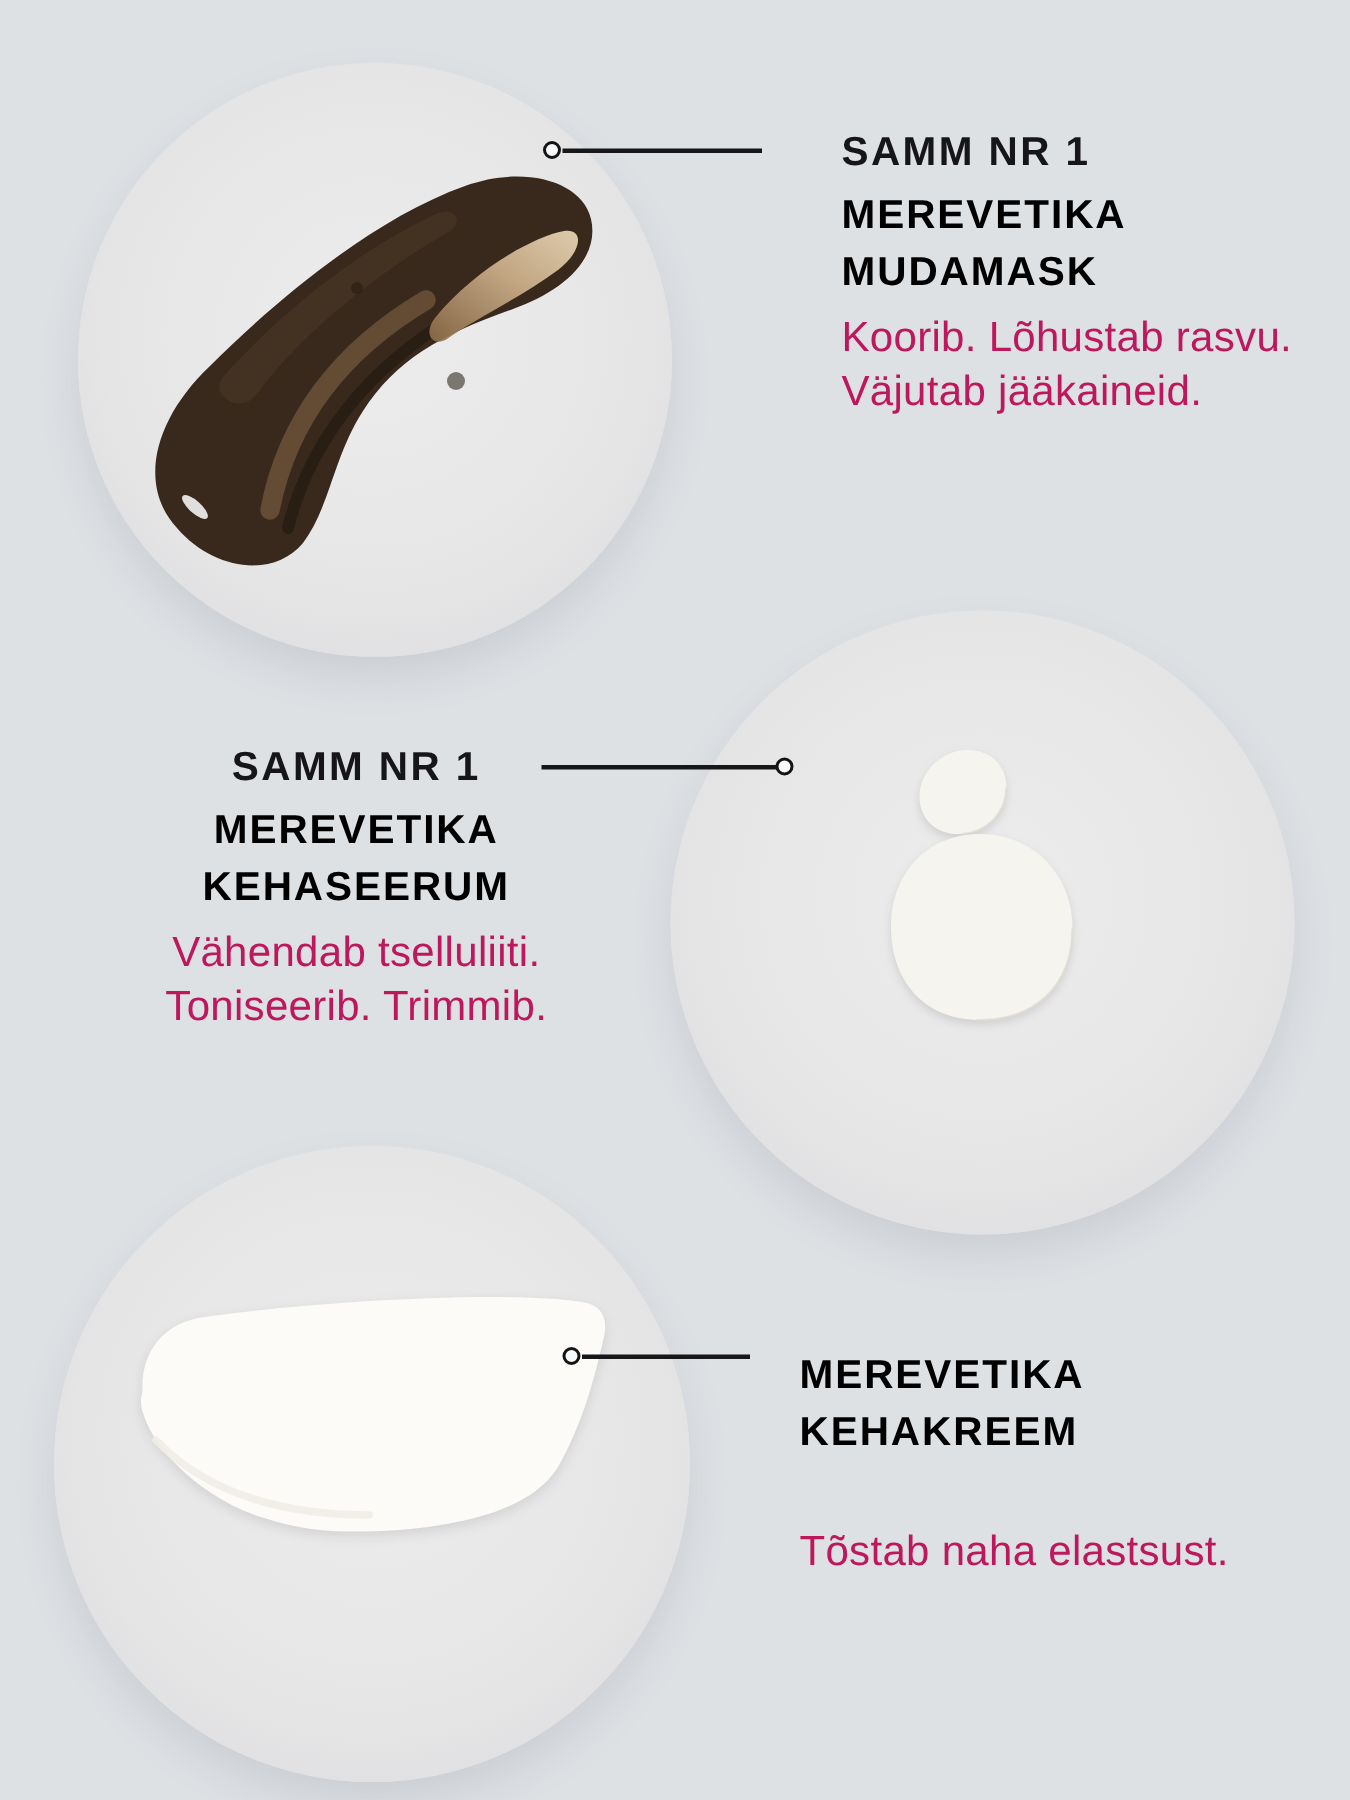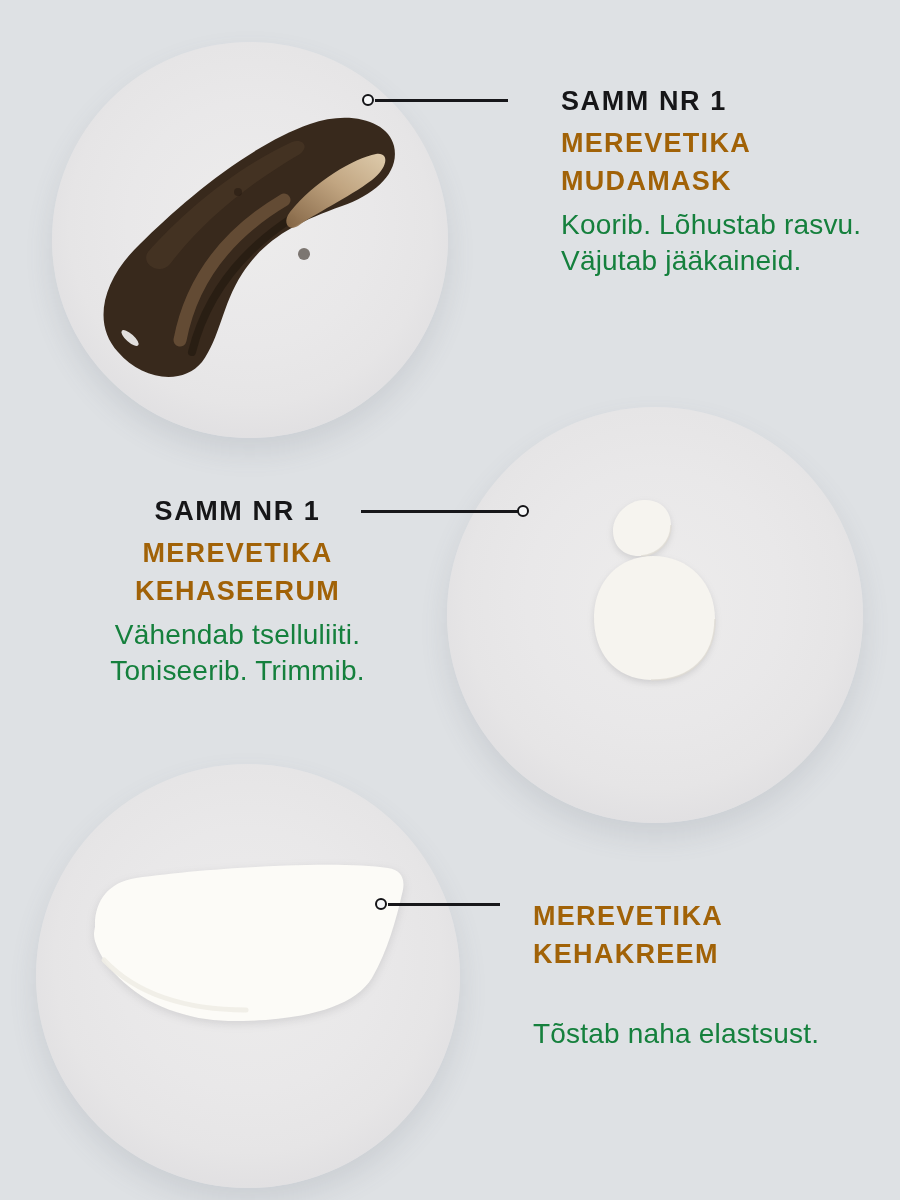--- a/index.html
+++ b/index.html
@@ -64,30 +64,30 @@
     letter-spacing: 1.6px;
     color: #161618;
     white-space: nowrap;
   }
   .product-name {
     margin-top: 8px;
     font-size: 27px;
     line-height: 38px;
     font-weight: 700;
     letter-spacing: 1.3px;
-    color: #a16207;
+    color: #000000;
     white-space: nowrap;
   }
   .description {
     margin-top: 7px;
     font-size: 28px;
     line-height: 36px;
     font-weight: 400;
     letter-spacing: 0.2px;
-    color: #15803d;
+    color: #be185d;
     white-space: nowrap;
   }
 </style>
 </head>
 <body>
 
 <div class="canvas">
 
   <div class="dish" style="left:52px; top:42px; width:396px; height:396px;">
     <svg width="396" height="396" viewBox="0 0 396 396">

